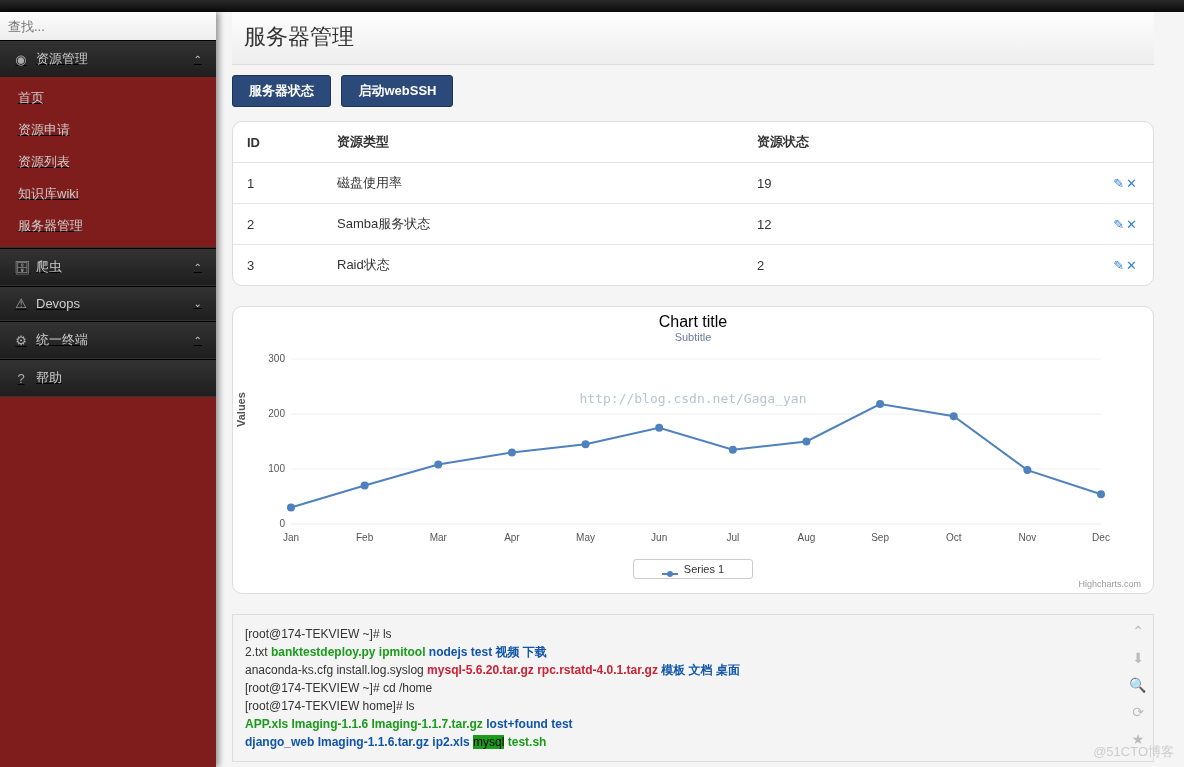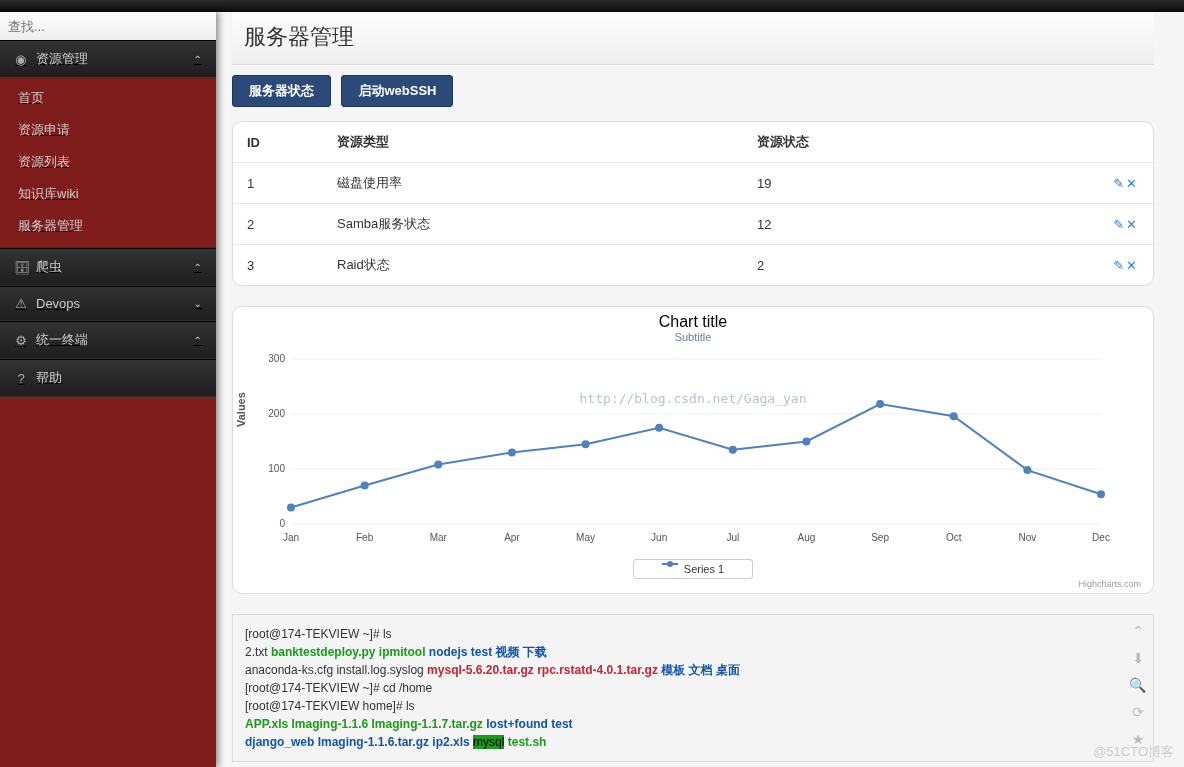--- a/index.html
+++ b/index.html
@@ -21,21 +21,21 @@
 .panel { background:#fff; border:1px solid #ddd; border-radius:10px; margin-bottom:20px; }
 table { width:100%; border-collapse:collapse; font-size:13px; color:#333;}
 th,td { padding:11px 14px; text-align:left; border-top:1px solid #e6e6e6;}
 th { font-weight:bold; border-top:none;}
 .col-act { width:60px; text-align:right; color:#3382d3; cursor:pointer; letter-spacing:2px;}
 .chart-wrap { padding:6px 8px 4px; position:relative;}
 .chart-title { text-align:center; color:#000000; font-size:16px; }
 .chart-sub { text-align:center; color:#6a7d9c; font-size:11px; margin-bottom:6px;}
 .ylabel { position:absolute; left:2px; top:120px; transform:rotate(-90deg); transform-origin:left top; font-size:11px; color:#555; font-weight:bold;}
 .legend { display:flex; justify-content:center; margin-top:6px;}
-.legend-item { border:1px solid #ccc; border-radius:3px; padding:3px 28px; font-size:11px; color:#333; display:flex; align-items:flex-start; gap:6px;}
+.legend-item { border:1px solid #ccc; border-radius:3px; padding:3px 28px; font-size:11px; color:#333; display:flex; align-items:flex-end; gap:6px;}
 .legend-sw { width:16px; height:2px; background:#4f81bd; position:relative;}
 .legend-sw::after { content:''; width:6px; height:6px; background:#4f81bd; border-radius:50%; position:absolute; left:5px; top:-2px;}
 .credits { text-align:right; font-size:9px; color:#999; padding-right:4px;}
 .watermark { position:absolute; left:50%; top:84px; transform:translateX(-50%); color:#b8c3d2; font-size:13px; font-family:monospace; pointer-events:none;}
 .term { border:1px solid #ddd; background:#f4f4f4; padding:10px 12px; font-family:Consolas,monospace; font-size:12px; line-height:1.5; color:#333; position:relative; }
 .term .g { color:#1a9c1a; font-weight:bold;} .term .r { color:#c23; font-weight:bold;} .term .b { color:#15a; font-weight:bold;}
 .term .hl { background:#1a9c1a; color:#000; }
 .term-tools { position:absolute; right:6px; top:6px; width:18px; color:#bbb; font-size:14px; text-align:center;}
 .term-tools div { margin-bottom:6px; cursor:pointer;}
 .footer-wm { position:absolute; right:10px; bottom:6px; color:#ccc; font-size:13px;}

